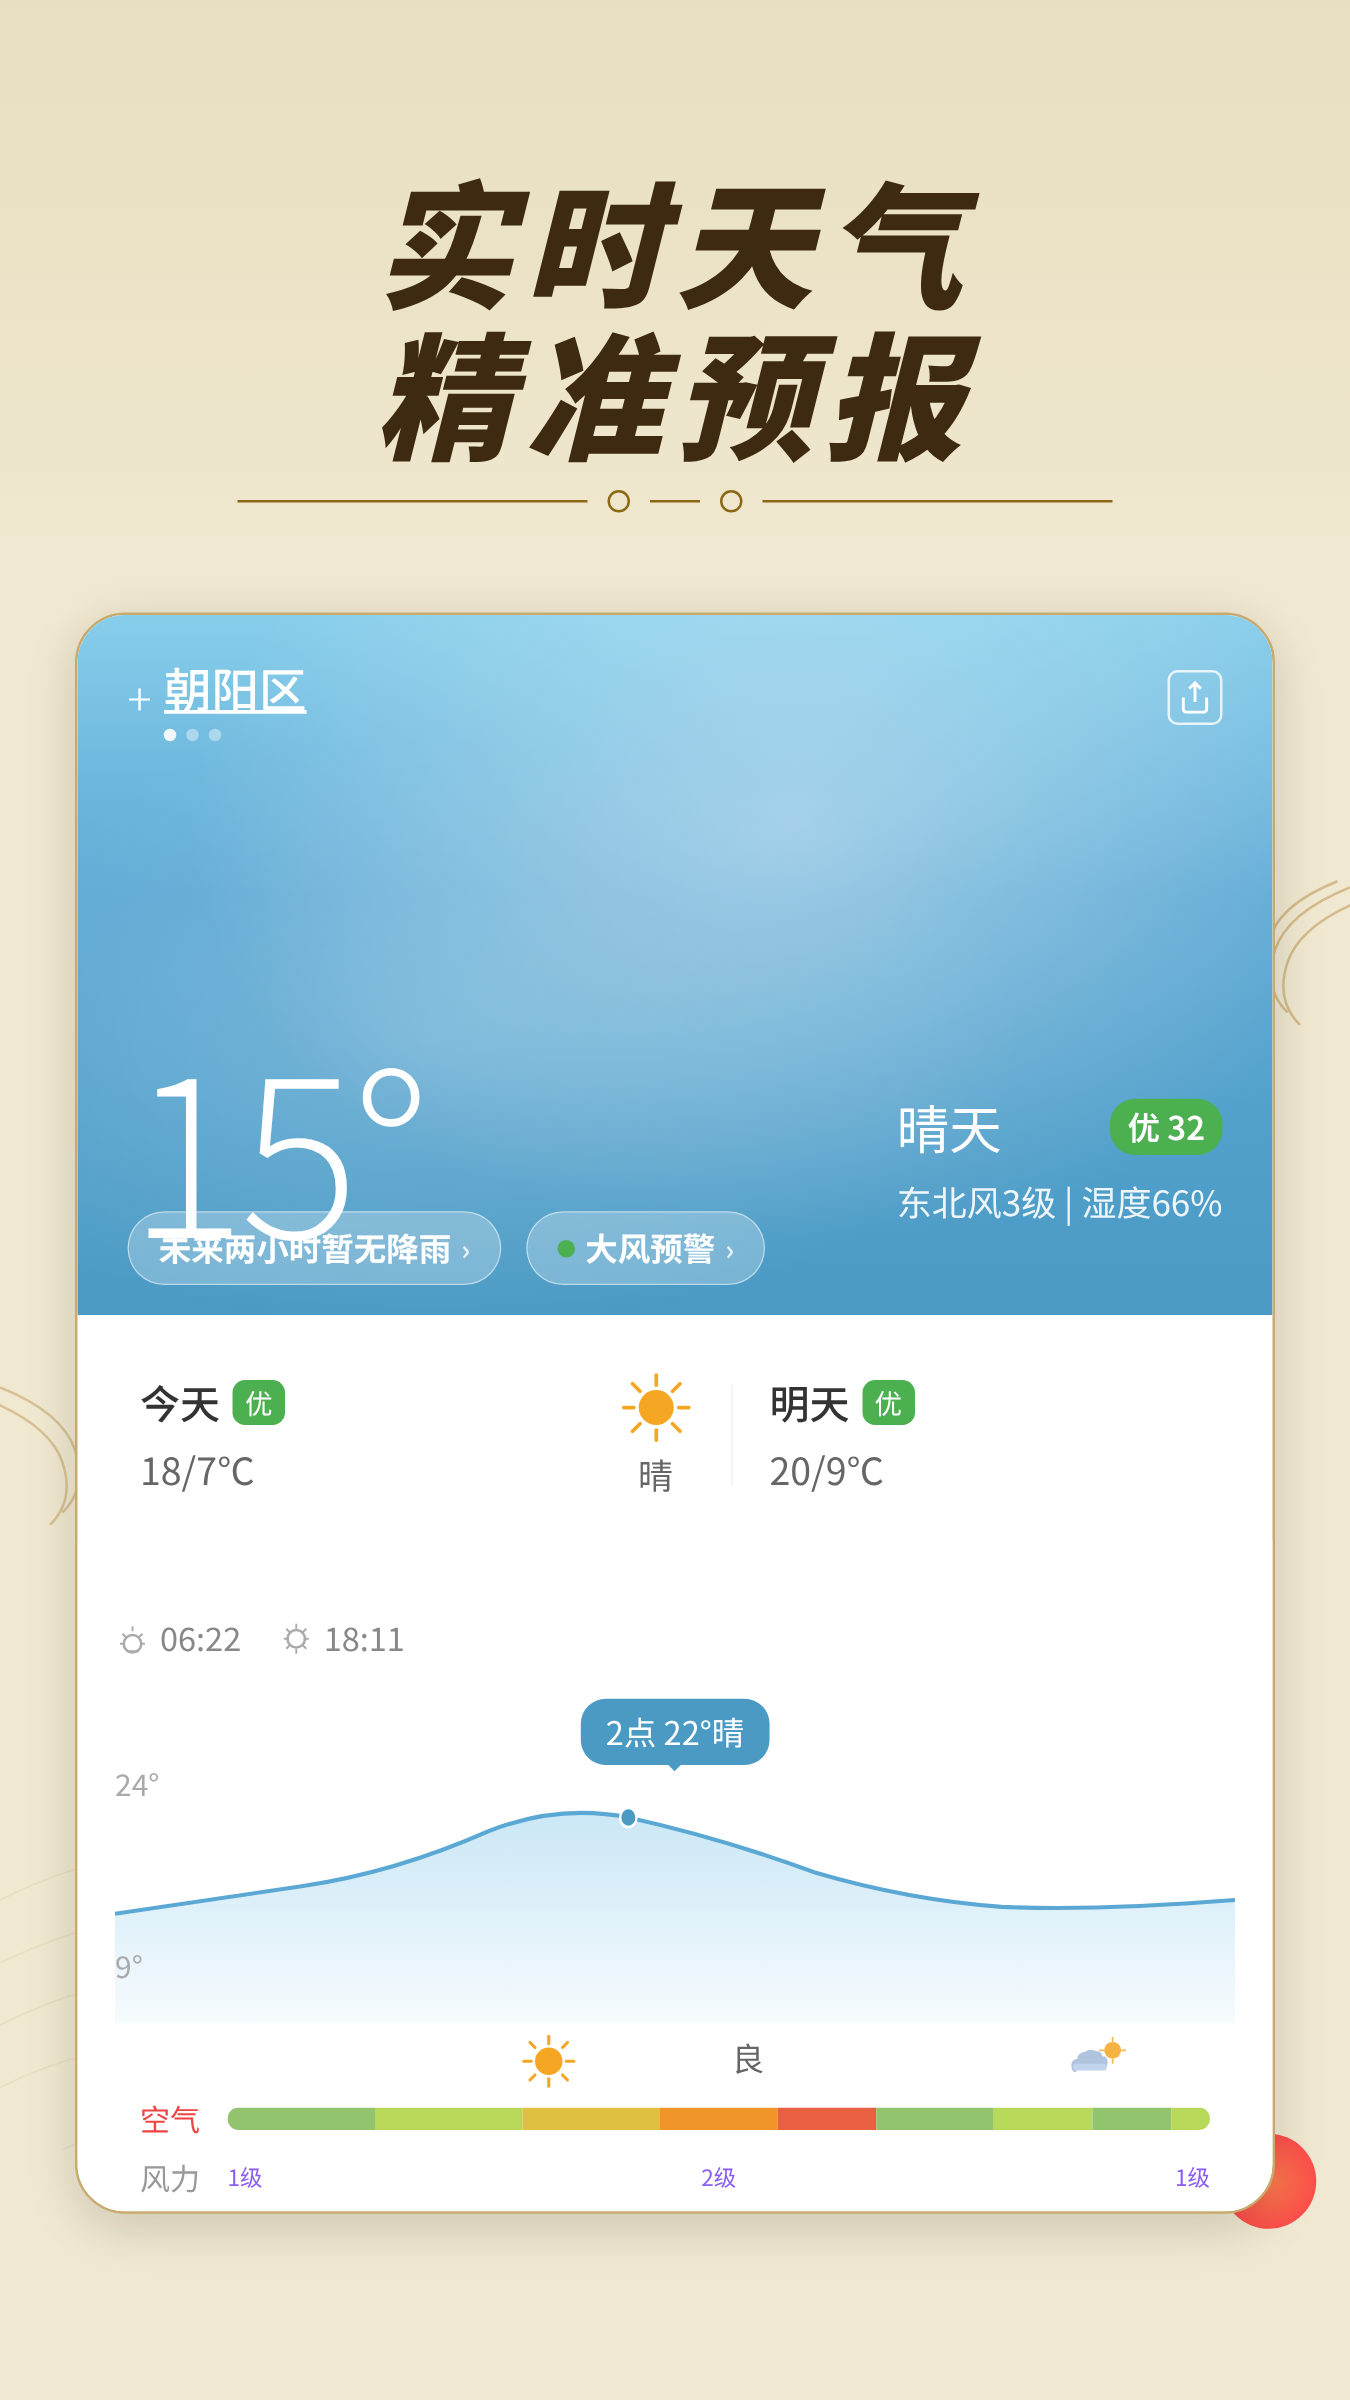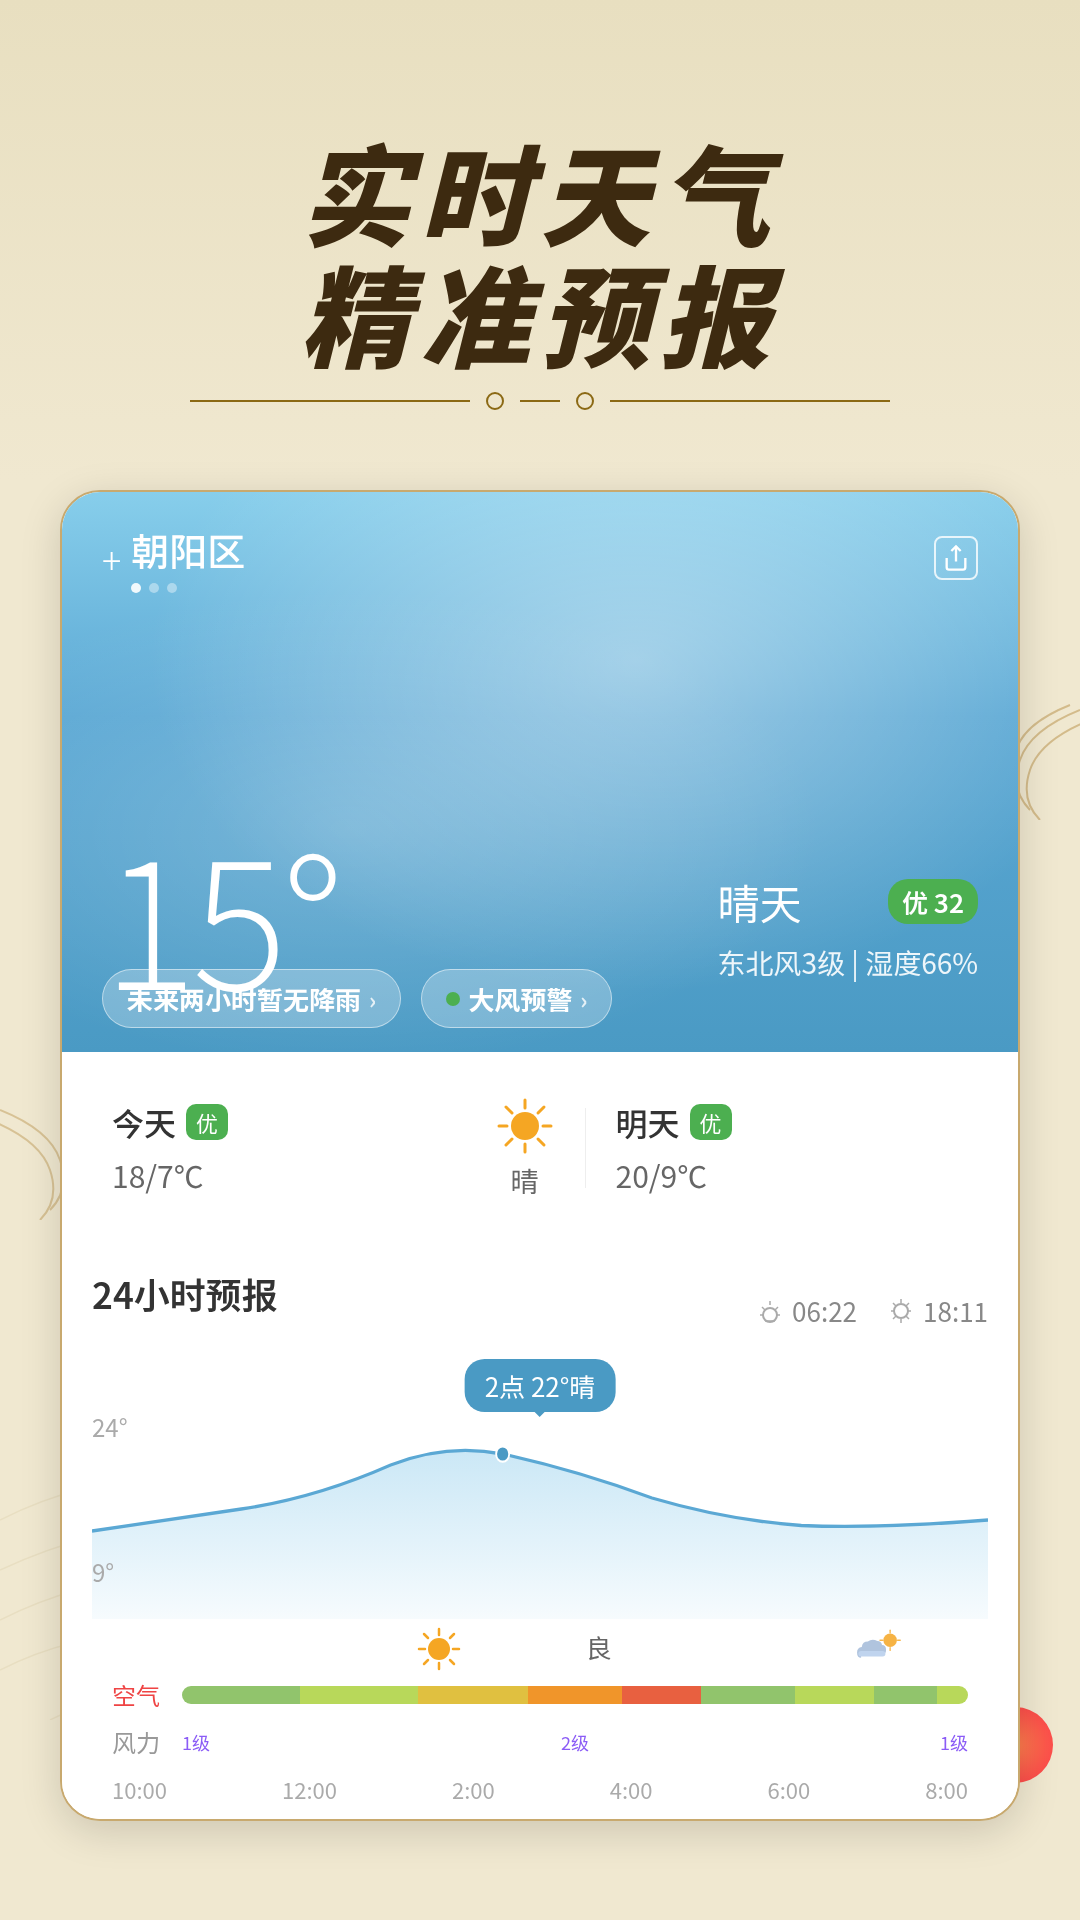--- a/index.html
+++ b/index.html
@@ -154,20 +154,21 @@
     .plus-icon {
       font-size: 36px;
       color: white;
       font-weight: 300;
     }
 
     .location-name {
       font-size: 38px;
       color: white;
       font-weight: 500;
+      text-decoration: underline;
     }
 
     .dots-row {
       display: flex;
       gap: 8px;
       margin-top: 6px;
     }
 
     .dot {
       width: 10px; height: 10px;
@@ -714,21 +715,20 @@
           <span class="forecast-day">明天</span>
           <span class="forecast-badge">优</span>
         </div>
         <div class="forecast-temp">20/9℃</div>
       </div>
 
     </div>
 
     <div class="forecast-24h">
       <div class="forecast-24h-header">
-        <div class="forecast-24h-title">24小时预报</div>
         <div class="sunrise-sunset">
           <div class="sun-time">
 
             <svg width="28" height="28" viewBox="0 0 28 28">
               <circle cx="14" cy="18" r="7" fill="none" stroke="#aaa" stroke-width="2"></circle>
               <g stroke="#aaa" stroke-width="1.5">
                 <line x1="14" y1="4" x2="14" y2="8"></line>
                 <line x1="4" y1="18" x2="8" y2="18"></line>
                 <line x1="20" y1="18" x2="24" y2="18"></line>
                 <line x1="6" y1="10" x2="9" y2="13"></line>
@@ -841,24 +841,16 @@
         <span class="wind-label">风力</span>
         <div class="wind-levels">
           <span>1级</span>
           <span></span>
           <span>2级</span>
           <span></span>
           <span>1级</span>
         </div>
       </div>
 
-      <div class="time-axis">
-        <span class="time-label">10:00</span>
-        <span class="time-label">12:00</span>
-        <span class="time-label">2:00</span>
-        <span class="time-label">4:00</span>
-        <span class="time-label">6:00</span>
-        <span class="time-label">8:00</span>
-      </div>
     </div>
 
   </div>
 </div>
 
 </body></html>

